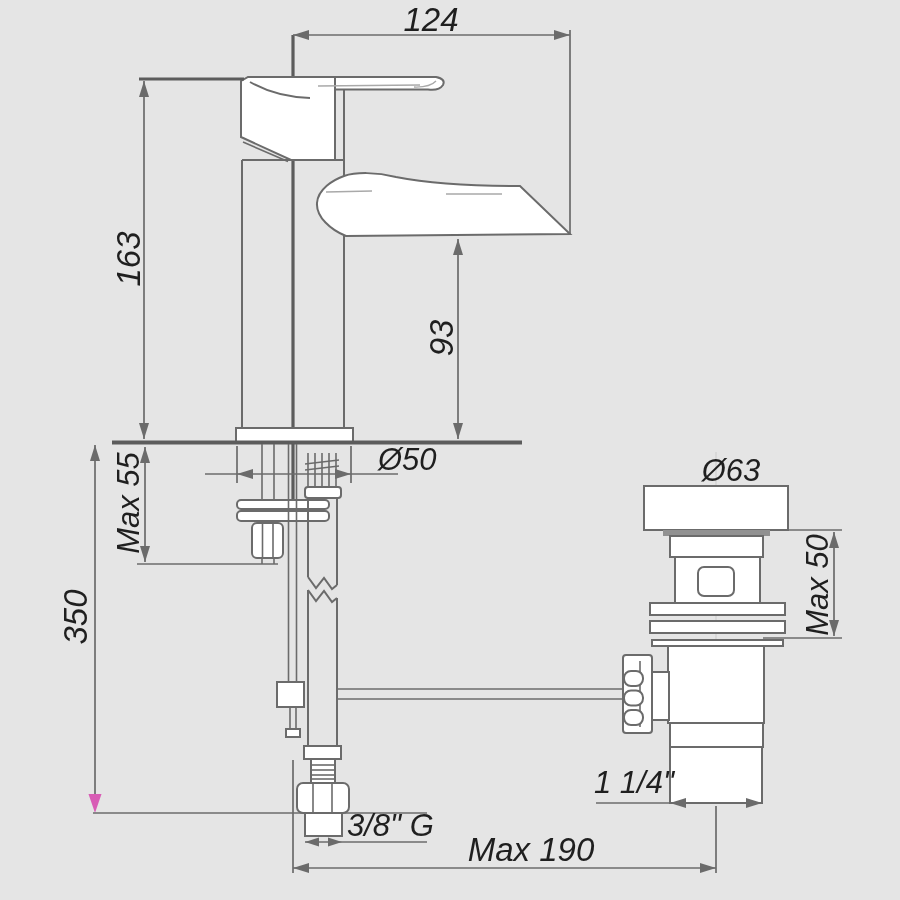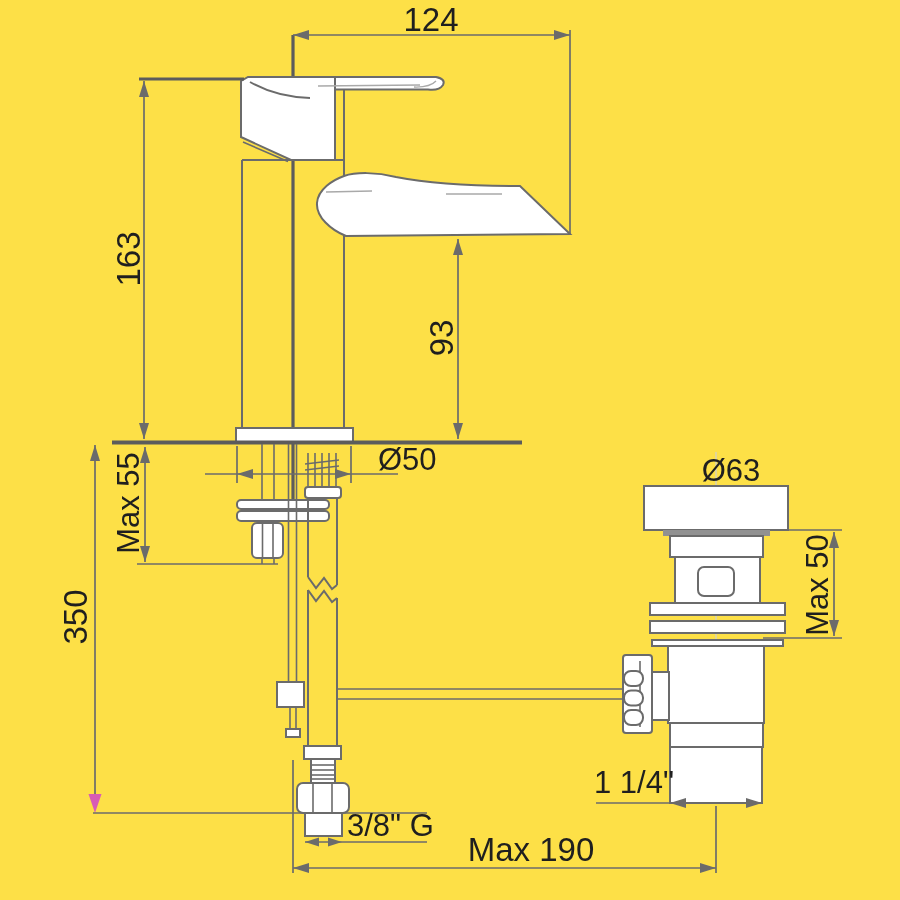--- a/index.html
+++ b/index.html
@@ -1,16 +1,16 @@
 <!DOCTYPE html>
 <html><head>
 <meta charset="utf-8">
 <style>
   html, body { margin: 0; padding: 0; background: #ffffff; }
-  .stage { width: 900px; height: 900px; position: relative; background: #fde047; }
+  .stage { width: 900px; height: 900px; position: relative; background: #e5e5e5; font-style: italic; }
   svg text {
     font-family: "Liberation Sans", "DejaVu Sans", sans-serif;
     fill: #1f1f1f;
   }
   .ln   { stroke: #6b6b6b; stroke-width: 2;   fill: none; }
   .dim  { stroke: #6b6b6b; stroke-width: 1.7; fill: none; }
   .thin { stroke: #6b6b6b; stroke-width: 1.6; fill: none; }
   .heavy{ stroke: #5c5c5c; stroke-width: 3.2; fill: none; }
   .deck { stroke: #5c5c5c; stroke-width: 4;   fill: none; }
   .faint{ stroke: #a9a9a9; stroke-width: 1.3; fill: none; }

